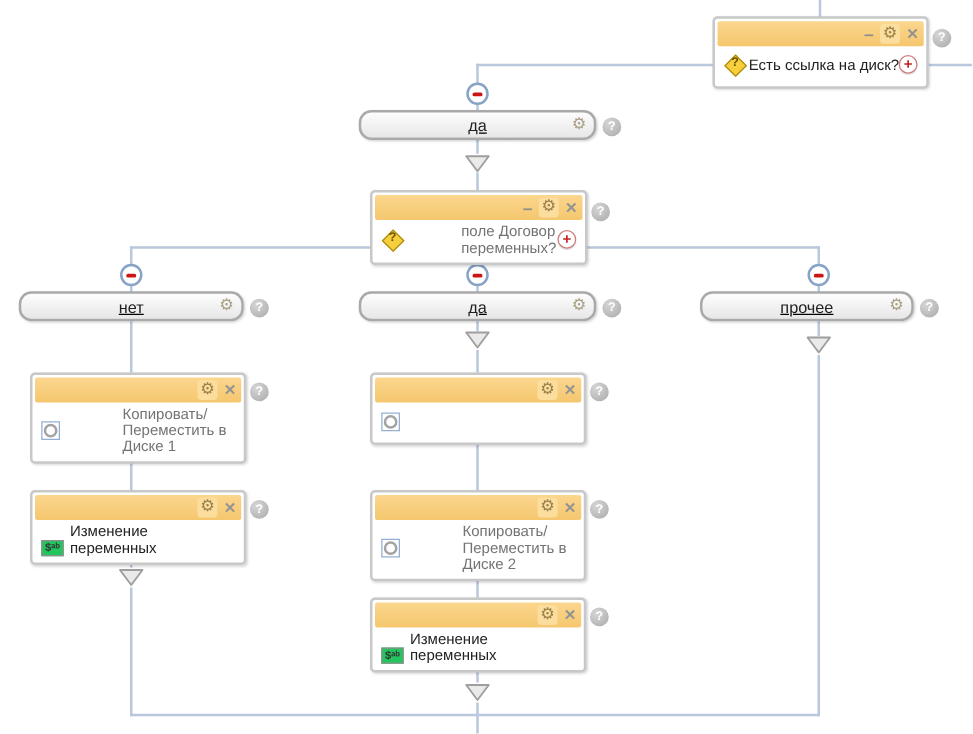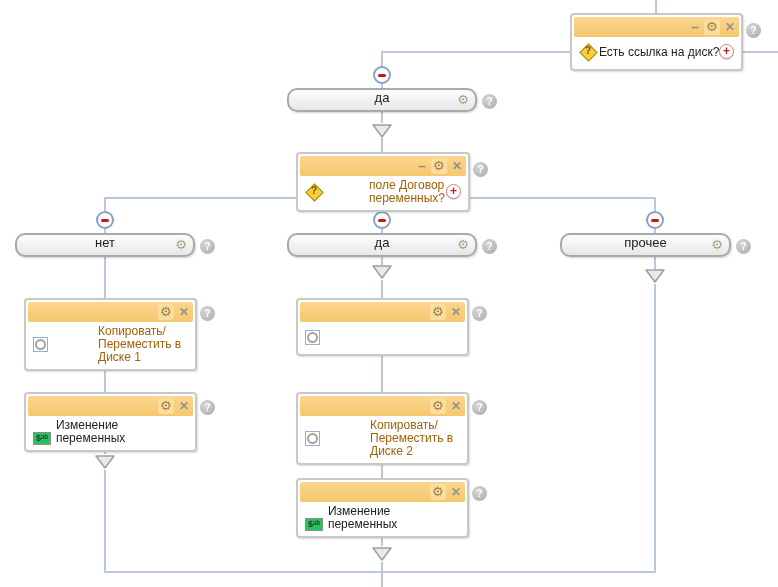--- a/index.html
+++ b/index.html
@@ -1,39 +1,39 @@
 <!DOCTYPE html>
 <html><head>
 <meta charset="utf-8">
 <style>
   html,body{margin:0;padding:0;background:#fff;}
   #canvas{position:relative;width:778px;height:587px;background:#fff;overflow:hidden;
           font-family:"Liberation Sans",sans-serif;}
   .ln{position:absolute;background:#b9c8dc;}
   .bar{position:absolute;height:24px;box-sizing:border-box;border:2px solid #a9a9a9;border-radius:10px;
        background:linear-gradient(#fdfdfd,#e7e7e7);box-shadow:1px 1px 2px rgba(0,0,0,.18);
-       display:flex;justify-content:center;}
+       display:flex;align-items:center;justify-content:center;text-decoration:underline;}
   .bar-label{font-size:13px;color:#222;}
   .bar-gear{position:absolute;right:6px;top:2px;font-size:13px;color:#a9a086;cursor:pointer;
             font-family:"DejaVu Sans",sans-serif;line-height:16px;}
   .help{position:absolute;width:15px;height:15px;border-radius:50%;
         background:radial-gradient(circle at 35% 30%,#d6d6d6,#a9a9a9);
         color:#fff;font-size:10px;font-weight:bold;text-align:center;line-height:15px;cursor:pointer;}
   .block{position:absolute;box-sizing:border-box;border:2px solid #c8c8c8;border-radius:4px;
          background:#fff;padding:2px;box-shadow:1px 1px 2px rgba(0,0,0,.15);}
   .block-header{height:20px;background:linear-gradient(#fbd68e,#f5c76e);border-radius:2px;
                 display:flex;align-items:center;justify-content:flex-end;gap:5px;padding:0 4px;}
   .hbtn{color:#8f8f8f;font-weight:bold;font-size:12px;line-height:16px;cursor:pointer;}
   .hbtn.min{font-size:14px;}
   .hbtn.gear{background:#fbdd9d;border-radius:3px;color:#9b8149;width:16px;text-align:center;
              font-family:"DejaVu Sans",sans-serif;font-size:13px;height:16px;}
   .hbtn.close{font-size:12px;color:#939393;}
   .block-body{position:relative;padding:3px 5px;min-height:24px;display:flex;align-items:center;}
   .title{font-size:12px;line-height:13px;color:#222;}
-  .tline{display:block;font-size:12px;line-height:13px;color:#a16207;padding-left:44px;}
+  .tline{display:block;font-size:12px;line-height:13px;color:#737373;padding-left:44px;}
   .nowrap{white-space:nowrap;}
   .cond-icon{position:relative;width:18px;height:18px;flex:0 0 18px;margin-right:2px;}
   .cond-icon .dsq{position:absolute;left:3px;top:3px;width:11px;height:11px;background:#f7cf3d;
                   border:1px solid #a98a12;transform:rotate(45deg);}
   .cond-icon .dq{position:absolute;left:0;top:2px;width:18px;text-align:center;font-size:10px;
                  font-weight:bold;color:#6d5300;}
   .task-icon{width:15px;height:15px;flex:0 0 15px;box-sizing:border-box;border:1px solid #93afd2;
              background:#fff;margin-right:6px;display:flex;align-items:center;justify-content:center;}
   .task-icon i{display:block;width:7px;height:7px;border:2px solid #a3a3a3;border-radius:50%;}
   .vars-icon{flex:0 0 auto;box-sizing:border-box;border:1px solid #8f8f8f;background:#22c55e;

